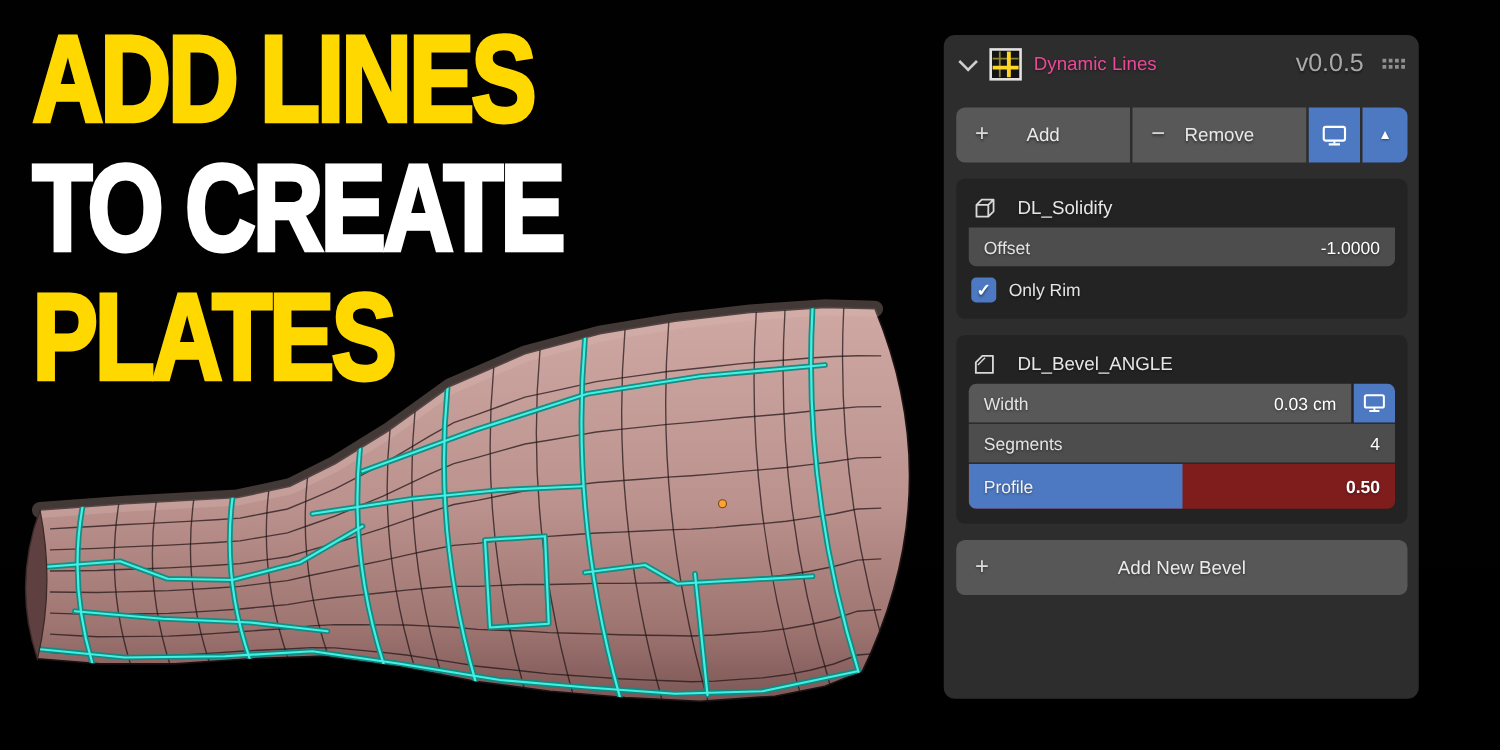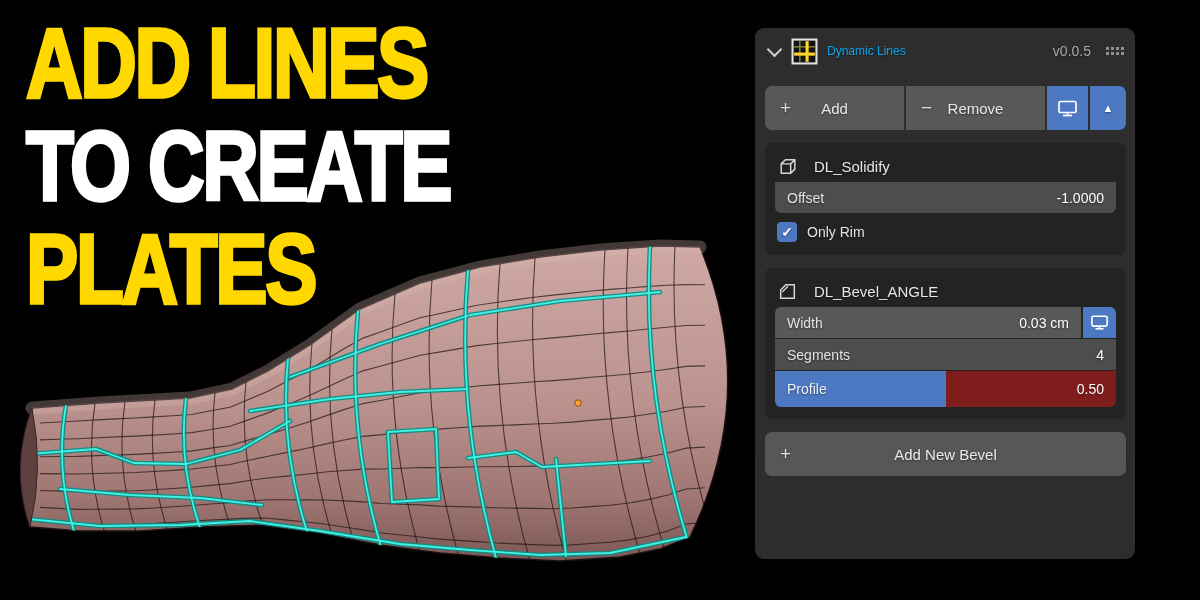--- a/index.html
+++ b/index.html
@@ -16,23 +16,23 @@
   
   #vp{position:absolute;left:0;top:0;z-index:1;}
 
   
   .panel{position:absolute;left:755px;top:28px;width:380px;height:531px;background:#2d2d2d;
     border-radius:9px;z-index:4;color:#e4e4e4;font-size:14px;
     text-shadow:0 1px 2px rgba(0,0,0,.45);}
   .p-header{display:flex;align-items:center;gap:9px;height:46px;padding:0 12px 0 12px;}
   .chev{width:9px;height:9px;border-left:2px solid #cfcfcf;border-bottom:2px solid #cfcfcf;
     transform:rotate(-45deg);margin:-4px 2px 0 2px;}
-  .p-title{font-size:12px;color:#0ea5e9;flex:0 0 auto;}
+  .p-title{font-size:15px;color:#ec4899;flex:0 0 auto;}
   .p-spacer{flex:1;}
-  .p-version{color:#a9a9a9;font-size:14px;}
+  .p-version{color:#a9a9a9;font-size:20px;}
   .dots{width:17px;height:8px;position:relative;margin-left:6px;}
   .dots i{position:absolute;width:3px;height:3px;background:#8f8f8f;left:0;top:0;
     box-shadow:5px 0 #8f8f8f,10px 0 #8f8f8f,15px 0 #8f8f8f,0 5px #8f8f8f,5px 5px #8f8f8f,10px 5px #8f8f8f,15px 5px #8f8f8f;}
 
   .toolbar{display:flex;gap:2px;margin:12px 9px 0 10px;height:44px;}
   .tb-btn{background:#585858;display:flex;align-items:center;justify-content:center;position:relative;color:#e9e9e9;font-size:15px;}
   .tb-add{flex:1.08;border-radius:7px 0 0 7px;}
   .tb-remove{flex:1.08;}
   .tb-glyph{position:absolute;left:15px;font-size:19px;font-weight:400;color:#dcdcdc;}
   .tb-blue{width:41px;background:#4d79c3;}
@@ -46,21 +46,21 @@
   .prow .val{color:#fff;}
   .prow.light{background:#585858;}
   .r-tl{border-radius:6px 0 0 0;}
   .r-bot{border-radius:0 0 6px 6px;}
   .mini-btn{width:33px;background:#4d79c3;display:flex;align-items:center;justify-content:center;}
   .mb-tr{border-radius:0 6px 0 0;}
 
   .slider{position:relative;flex:1;height:36px;background:#7f1d1d;border-radius:0 0 6px 6px;overflow:hidden;}
   .slider-fill{position:absolute;left:0;top:0;bottom:0;background:#4d79c3;width:50%;}
   .slider .lab{position:absolute;left:12px;top:0;bottom:0;display:flex;align-items:center;color:#f2f2f2;}
-  .slider .val{position:absolute;right:12px;top:0;bottom:0;display:flex;align-items:center;color:#fff;}
+  .slider .val{position:absolute;right:12px;top:0;bottom:0;display:flex;align-items:center;color:#fff;font-weight:bold;}
 
   .chkrow{display:flex;align-items:center;gap:10px;margin:9px 0 2px 2px;}
   .chk{width:20px;height:20px;background:#4d79c3;border-radius:4px;display:flex;align-items:center;
     justify-content:center;color:#fff;font-size:14px;font-weight:700;}
 
   .footer-btn{margin:13px 9px 0 10px;height:44px;background:#575757;border-radius:7px;position:relative;
     display:flex;align-items:center;justify-content:center;color:#ebebeb;font-size:15px;}
 </style>
 </head>
 <body>

